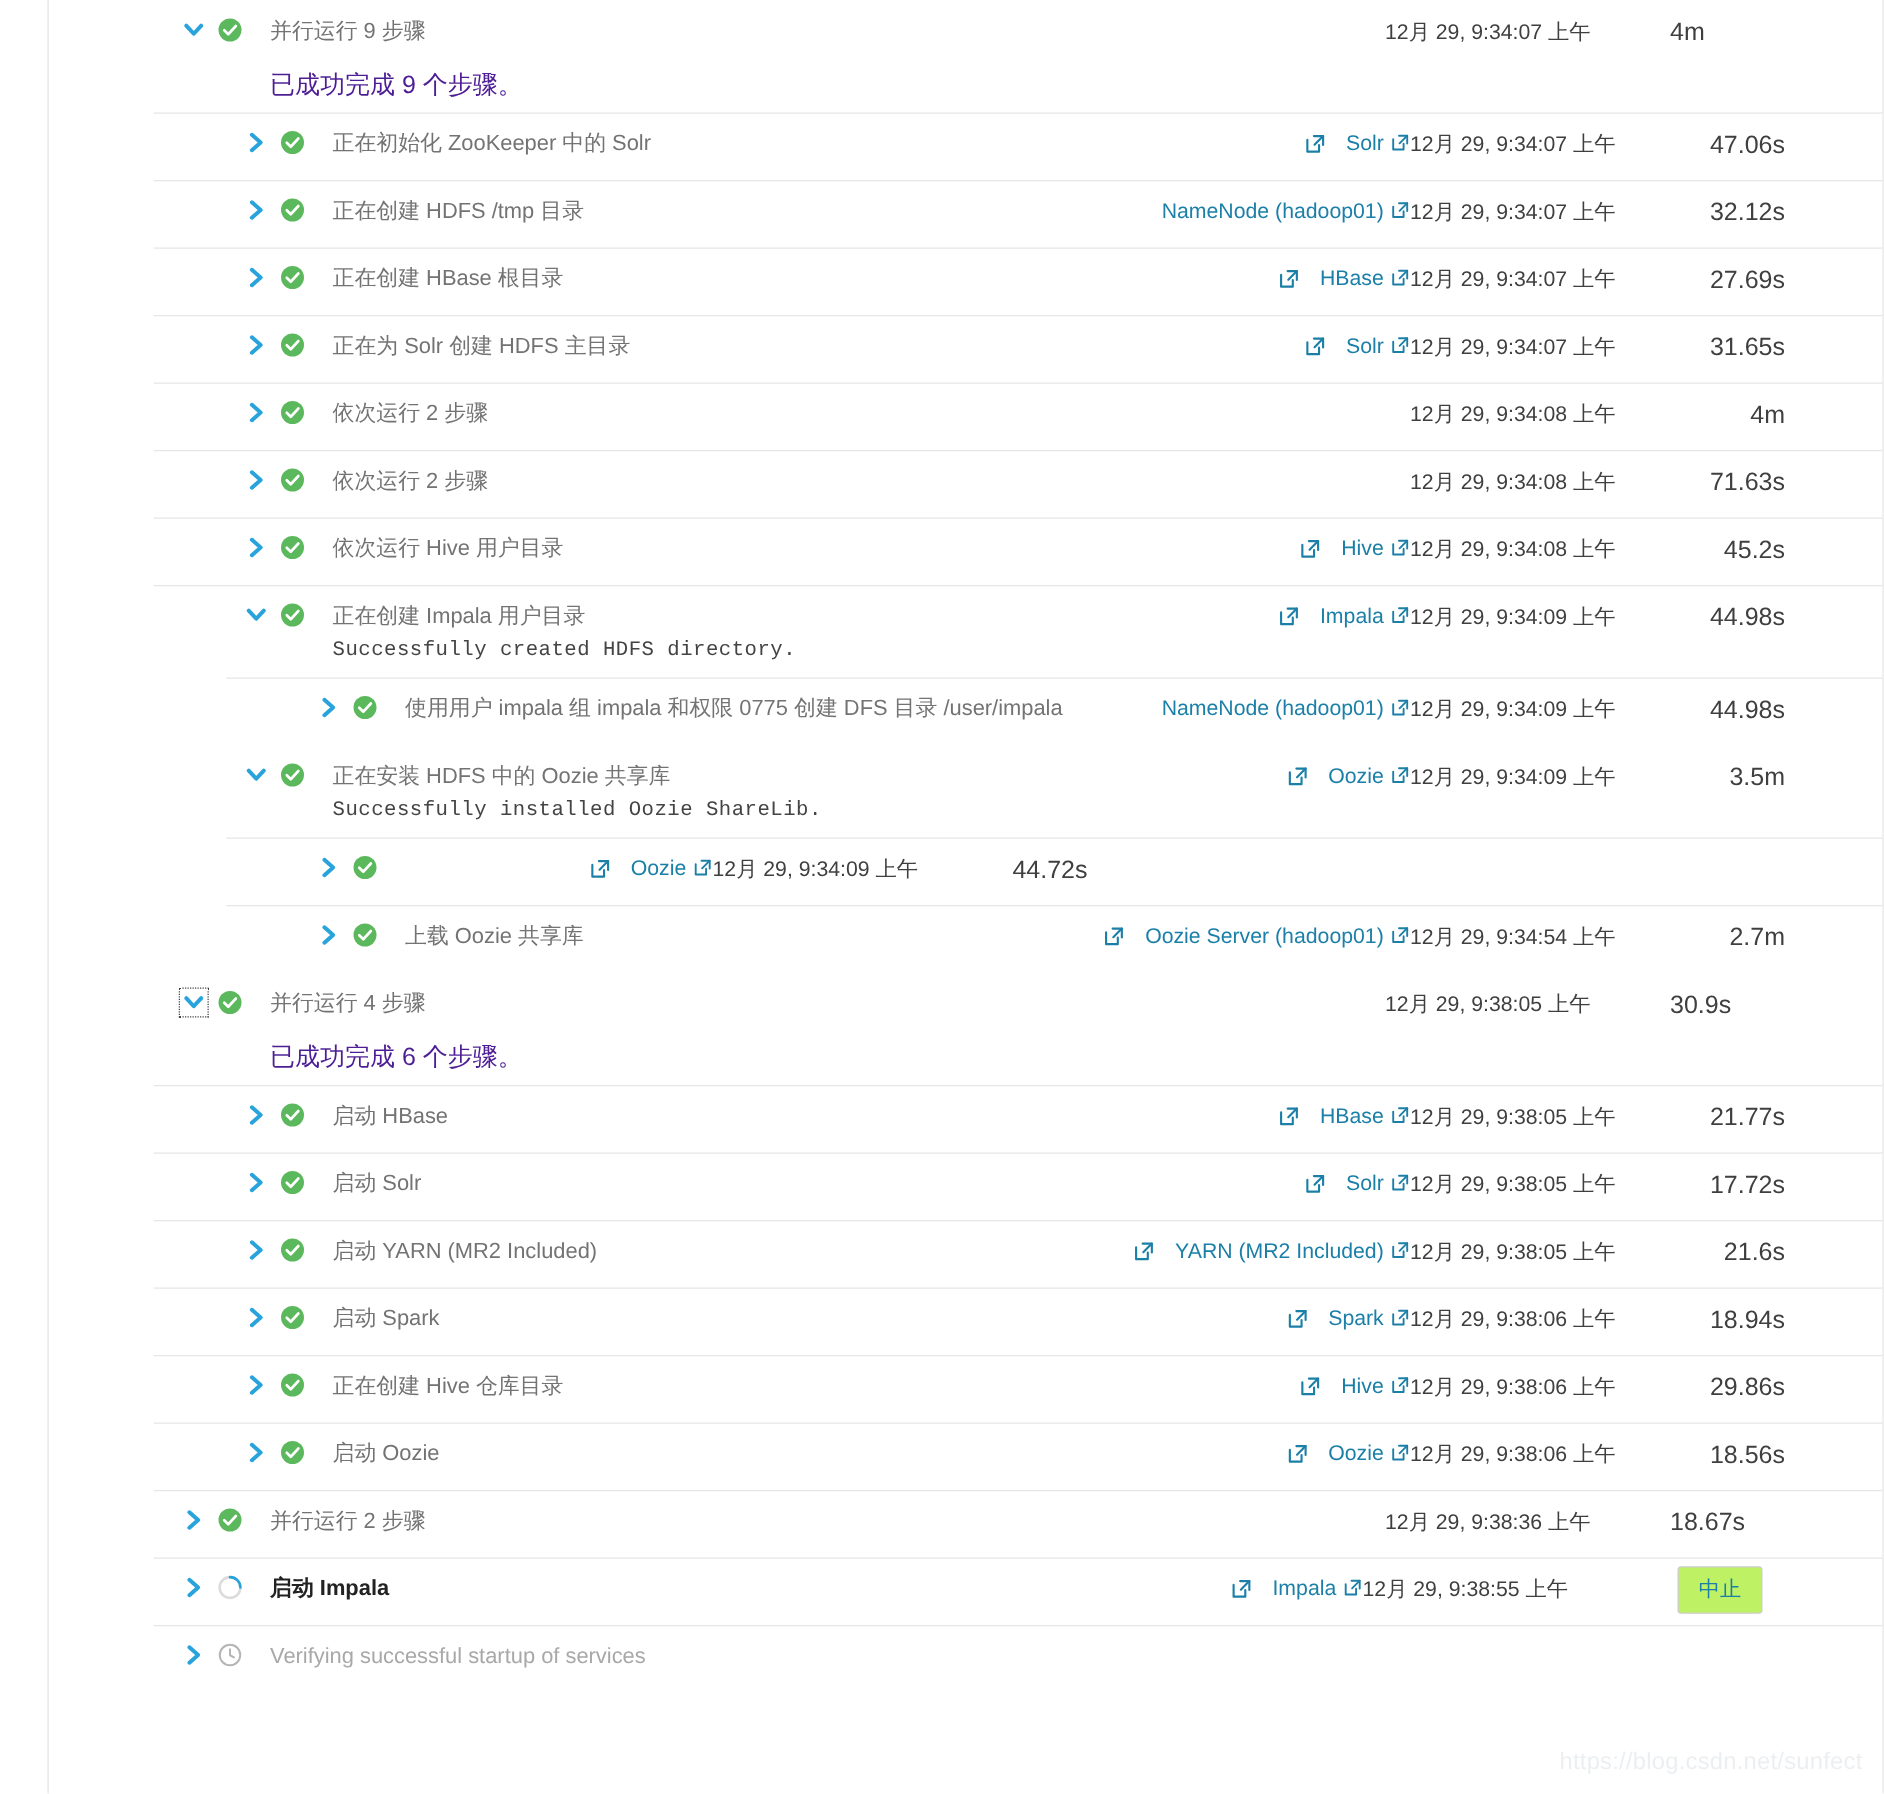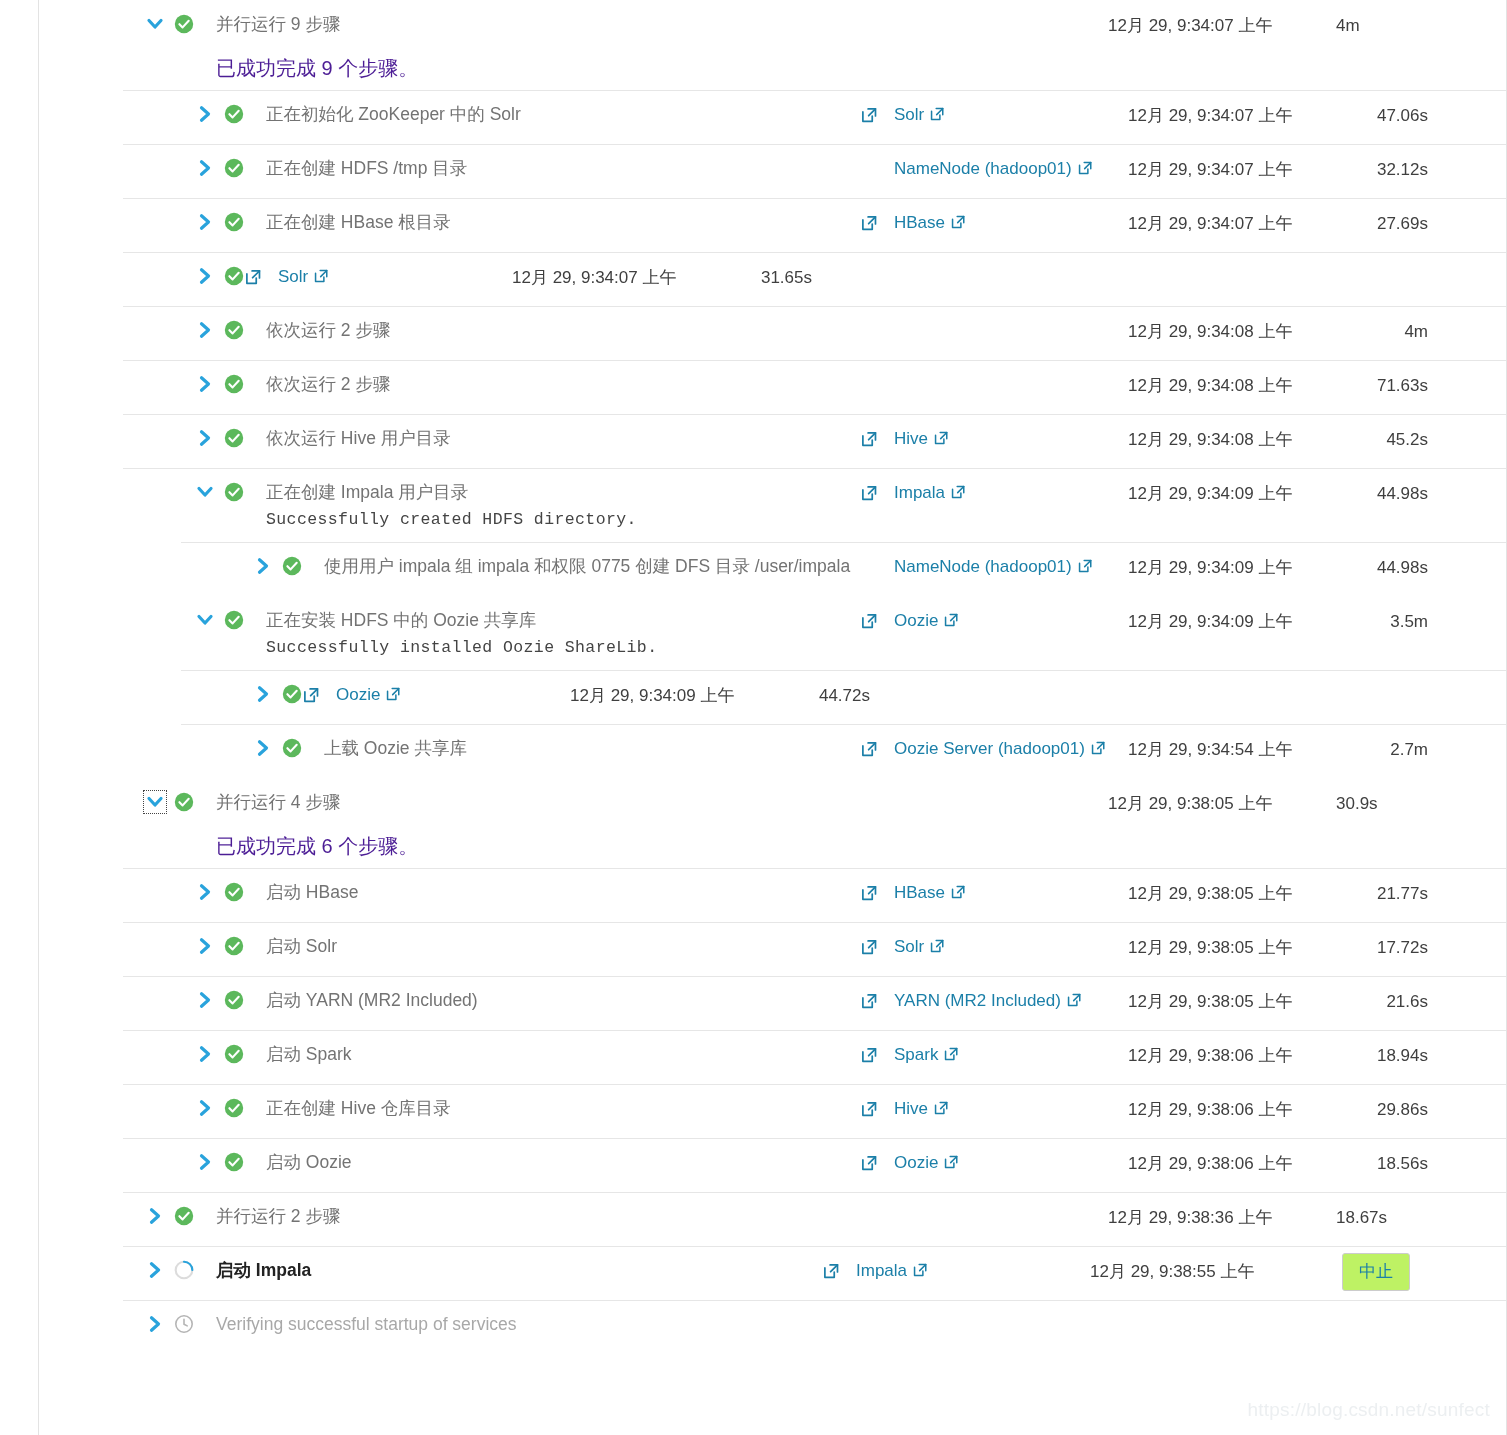--- a/index.html
+++ b/index.html
@@ -104,20 +104,21 @@
   }
 
   
   .svc{
     flex:0 0 auto;
     width:268px;
     padding-top:12px;
     display:flex;
     align-items:flex-start;
     box-sizing:border-box;
+    justify-content:flex-end;
   }
   .svc .extlink-lead{
     flex:0 0 auto;
     width:18px;height:18px;
     margin-top:4px;
     margin-right:16px;
   }
   .svc .svc-name{
     font-size:17px;
     line-height:26px;
@@ -142,21 +143,21 @@
     white-space:nowrap;
     box-sizing:border-box;
   }
 
   
   .dur{
     flex:0 0 auto;
     width:110px;
     padding-top:13px;
     padding-right:18px;
-    font-size:17px;
+    font-size:20px;
     line-height:26px;
     color:#3f3f3f;
     text-align:right;
     white-space:nowrap;
     box-sizing:border-box;
   }
   .tail{flex:0 0 auto;width:60px;}
 
   
   .abort-wrap{
@@ -322,20 +323,23 @@
           <svg viewBox="0 0 20 20" xmlns="http://www.w3.org/2000/svg">
             <path d="M6.5 3.8 L13.5 10 L6.5 16.2" fill="none" stroke="#29a3dc" stroke-width="3.2" stroke-linecap="round" stroke-linejoin="round"></path>
           </svg>
         </div>
         <div class="status">
           <svg viewBox="0 0 20 20" xmlns="http://www.w3.org/2000/svg">
             <circle cx="10" cy="10" r="9.2" fill="#5cb85c"></circle>
             <path d="M5.4 10.2 L8.6 13.4 L14.7 6.8" fill="none" stroke="#ffffff" stroke-width="2.1" stroke-linecap="round" stroke-linejoin="round"></path>
           </svg>
         </div>
+        <div class="labelwrap">
+          <div class="title">正在为 Solr 创建 HDFS 主目录</div>
+        </div>
         <div class="svc">
           <span class="extlink-lead"><svg width="18" height="18" viewBox="0 0 20 20" xmlns="http://www.w3.org/2000/svg">
               <path d="M3.2 6.6 L3.2 17 L13.6 17 L13.6 11.2" fill="none" stroke="#1b7fa8" stroke-width="1.9" stroke-linecap="round" stroke-linejoin="round"></path>
               <path d="M9.0 3.2 L17.2 3.2 L17.2 11.0" fill="none" stroke="#1b7fa8" stroke-width="1.9" stroke-linecap="round" stroke-linejoin="round"></path>
               <path d="M17.2 3.2 L9.6 10.8" fill="none" stroke="#1b7fa8" stroke-width="1.9" stroke-linecap="round"></path>
             </svg></span>
           <span class="svc-name"><span>Solr</span><span class="ei"><svg width="16" height="16" viewBox="0 0 20 20" xmlns="http://www.w3.org/2000/svg">
                 <path d="M3.2 6.6 L3.2 17 L13.6 17 L13.6 11.2" fill="none" stroke="#1b7fa8" stroke-width="1.9" stroke-linecap="round" stroke-linejoin="round"></path>
                 <path d="M9.0 3.2 L17.2 3.2 L17.2 11.0" fill="none" stroke="#1b7fa8" stroke-width="1.9" stroke-linecap="round" stroke-linejoin="round"></path>
                 <path d="M17.2 3.2 L9.6 10.8" fill="none" stroke="#1b7fa8" stroke-width="1.9" stroke-linecap="round"></path>

